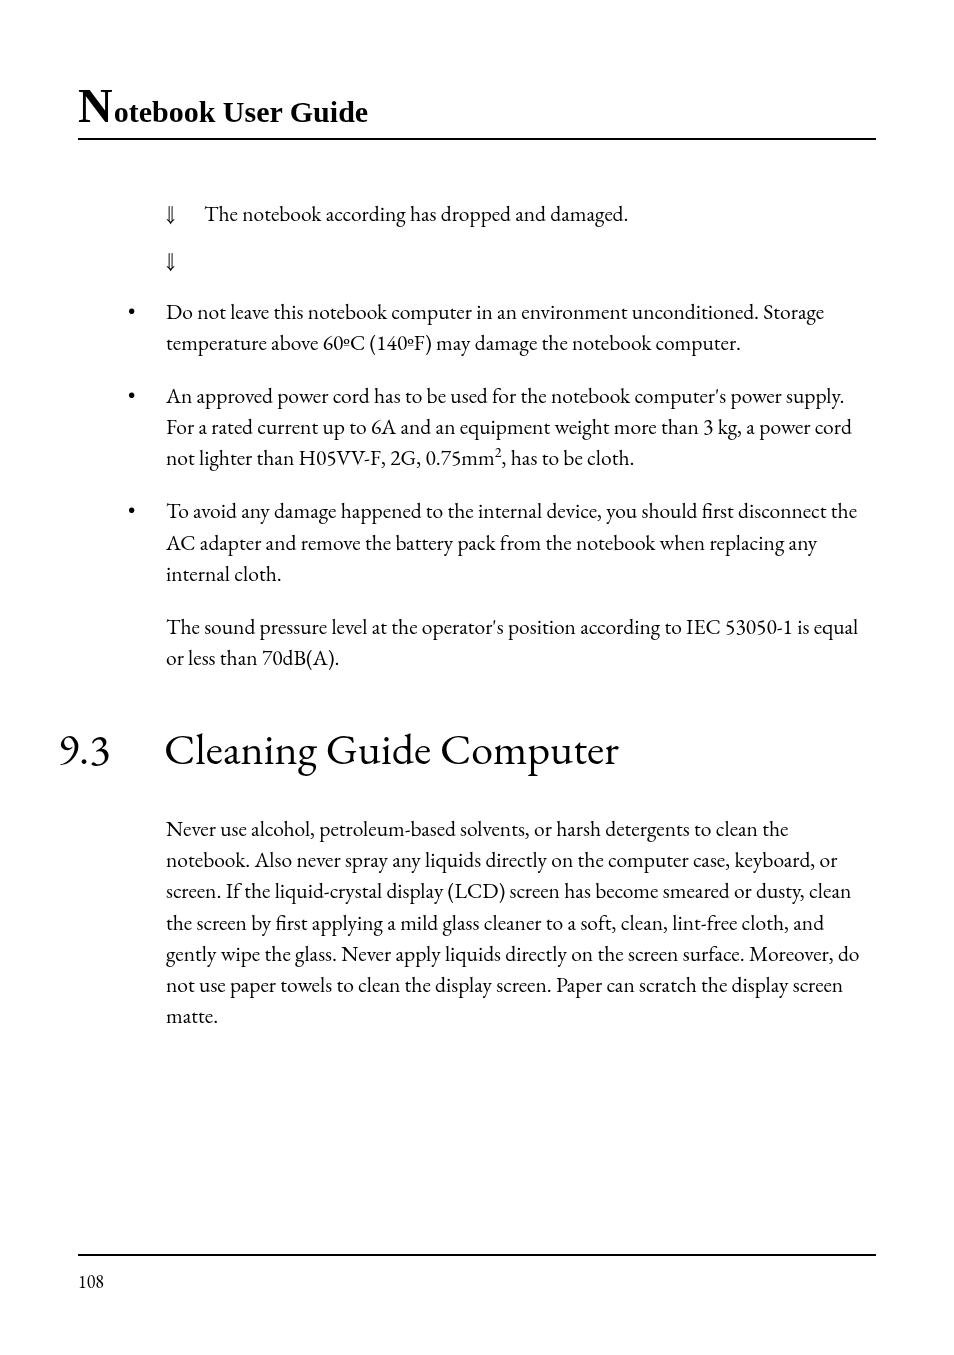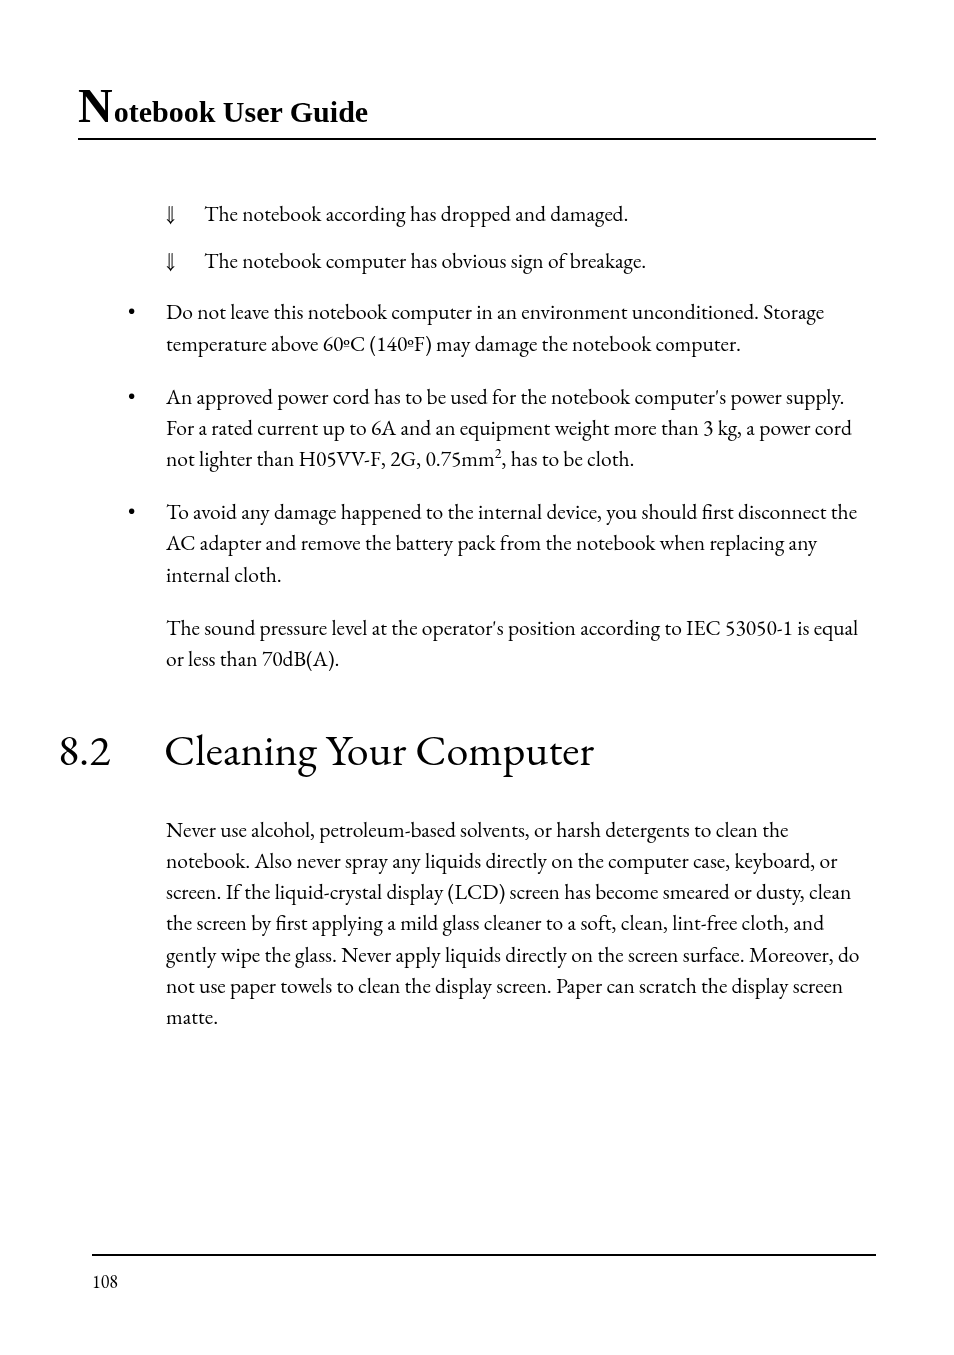--- a/index.html
+++ b/index.html
@@ -63,21 +63,21 @@
   .section-head .num {
     font-size: 44px;
     width: 106px; flex: 0 0 106px;
   }
   .section-head .title {
     font-size: 44px;
   }
   .body-p { margin-left: 88px; margin-right: 2px; margin-bottom: 22px; }
   .footer {
     position: absolute;
-    left: 92px; right: 78px;
+    left: 78px; right: 78px;
     bottom: 62px;
     margin-top: 22px;
   }
   .footer-rule {
     border: none;
     border-top: 2.5px solid #000;
     margin-bottom: 14px;
   }
   .footer-pn { font-size: 18px; }
 </style>
@@ -92,21 +92,20 @@
 <div class="content">
 
   <div class="indent-block">
     <ul class="double-arrow-list">
       <li>
         <span class="marker">⇓</span>
         <span class="txt">The notebook according has dropped and damaged.</span>
       </li>
       <li>
         <span class="marker">⇓</span>
-        <span class="txt">The notebook computer has obvious sign of breakage.</span>
       </li>
     </ul>
   </div>
 
   <ul class="bullet-list indent-block" style="margin-left:88px;">
     <li style="margin-left:-38px;">
       <span class="marker">•</span>
       <span class="txt">Do not leave this notebook computer in an environment unconditioned. Storage temperature above 60ºC (140ºF) may damage the notebook computer.</span>
     </li>
     <li style="margin-left:-38px;">
@@ -117,22 +116,22 @@
     </li>
     <li style="margin-left:-38px;">
       <span class="marker">•</span>
       <span class="txt">To avoid any damage happened to the internal device, you should first disconnect the AC adapter and remove the battery pack from the notebook when replacing any internal cloth.</span>
     </li>
   </ul>
 
   <p class="after-list-p">The sound pressure level at the operator's position according to IEC 53050-1 is equal or less than 70dB(A).</p>
 
   <div class="section-head">
-    <span class="num">8.2</span>
-    <span class="title">Cleaning Your Computer</span>
+    <span class="num">9.3</span>
+    <span class="title">Cleaning Guide Computer</span>
   </div>
 
   <p class="body-p">Never use alcohol, petroleum-based solvents, or harsh detergents to clean the notebook. Also never spray any liquids directly on the computer case, keyboard, or screen. If the liquid-crystal display (LCD) screen has become smeared or dusty, clean the screen by first applying a mild glass cleaner to a soft, clean, lint-free cloth, and gently wipe the glass. Never apply liquids directly on the screen surface. Moreover, do not use paper towels to clean the display screen. Paper can scratch the display screen matte.</p>
 
 </div>
 
 <div class="footer">
   <hr class="footer-rule">
   <div class="footer-pn">108</div>
 </div>

